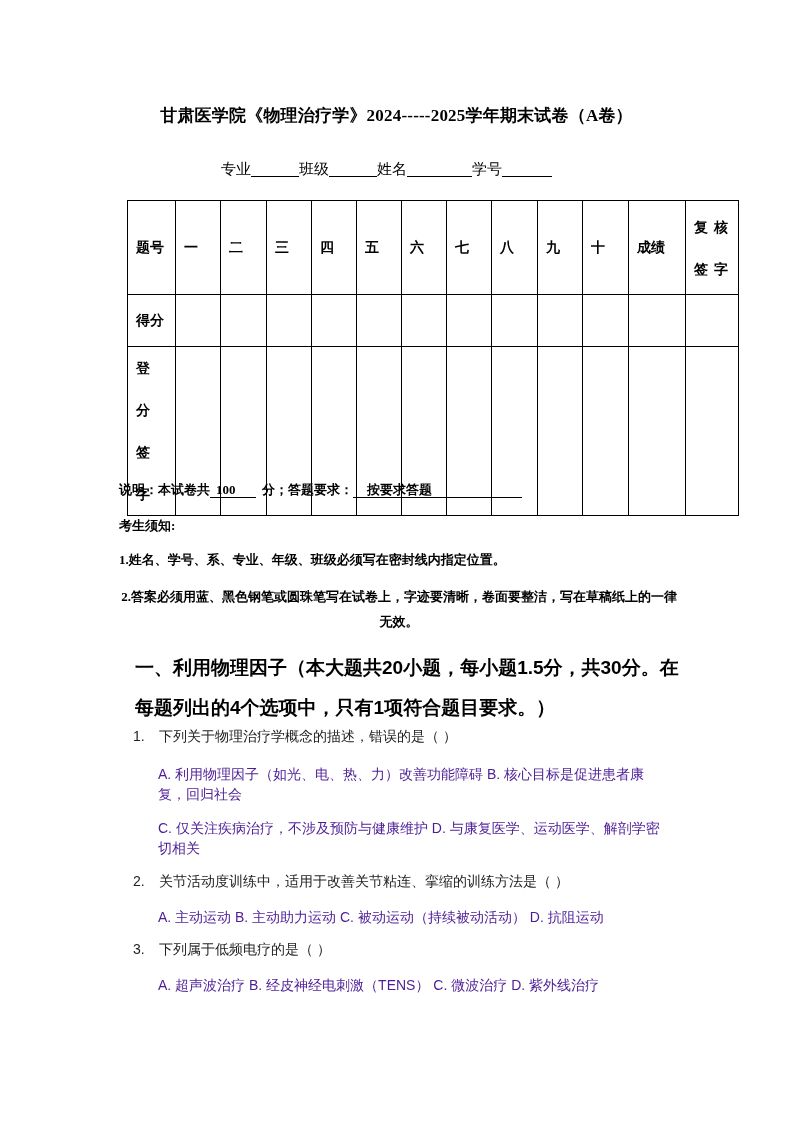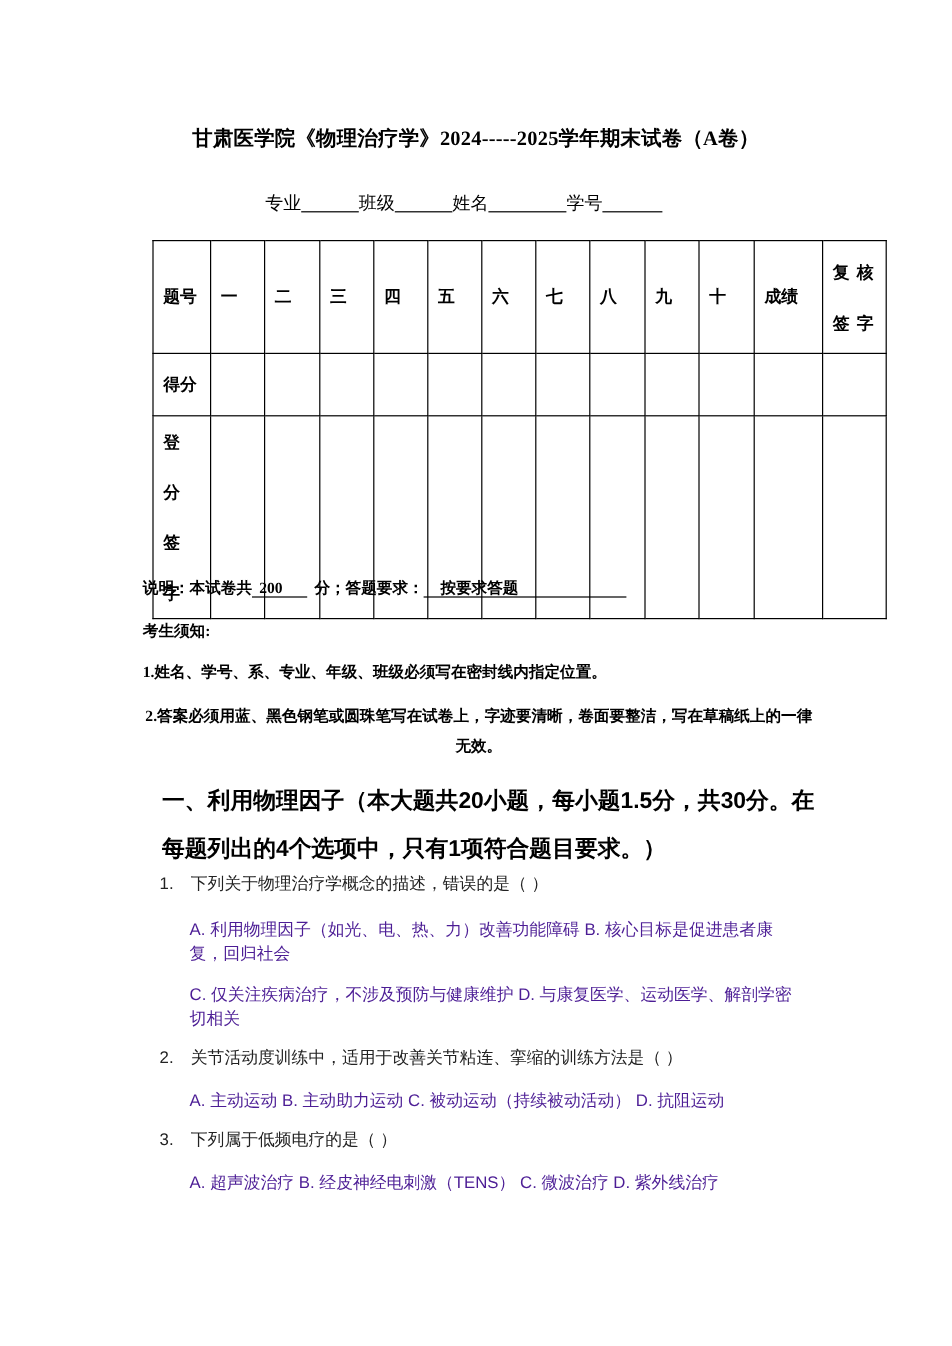--- a/index.html
+++ b/index.html
@@ -102,21 +102,21 @@
     <td></td>
     <td></td>
     <td></td>
     <td></td>
   </tr>
 </tbody>
   </table>
 
 <div class="notes serif">
   <p class="n1">
-    <span>说明：本试卷共</span><span class="ublank" style="width:40px;padding-left:6px">200</span><span style="display:inline-block;width:6px"></span><span>分；答题要求：</span><span class="ublank" style="width:155px;padding-left:14px">按要求答题</span>
+    <span>说明：本试卷共</span><span class="ublank" style="width:40px;padding-left:6px">100</span><span style="display:inline-block;width:6px"></span><span>分；答题要求：</span><span class="ublank" style="width:155px;padding-left:14px">按要求答题</span>
   </p>
   <p class="n2">考生须知:</p>
   <p class="n3">1.姓名、学号、系、专业、年级、班级必须写在密封线内指定位置。</p>
   <p class="n4">2.答案必须用蓝、黑色钢笔或圆珠笔写在试卷上，字迹要清晰，卷面要整洁，写在草稿纸上的一律无效。</p>
 </div>
 
 <div class="section sans">一、利用物理因子（本大题共20小题，每小题1.5分，共30分。在每题列出的4个选项中，只有1项符合题目要求。）</div>
 
 <div class="q sans" style="top:728px">
   <span class="num">1.</span><span>下列关于物理治疗学概念的描述，错误的是（ ）</span>

